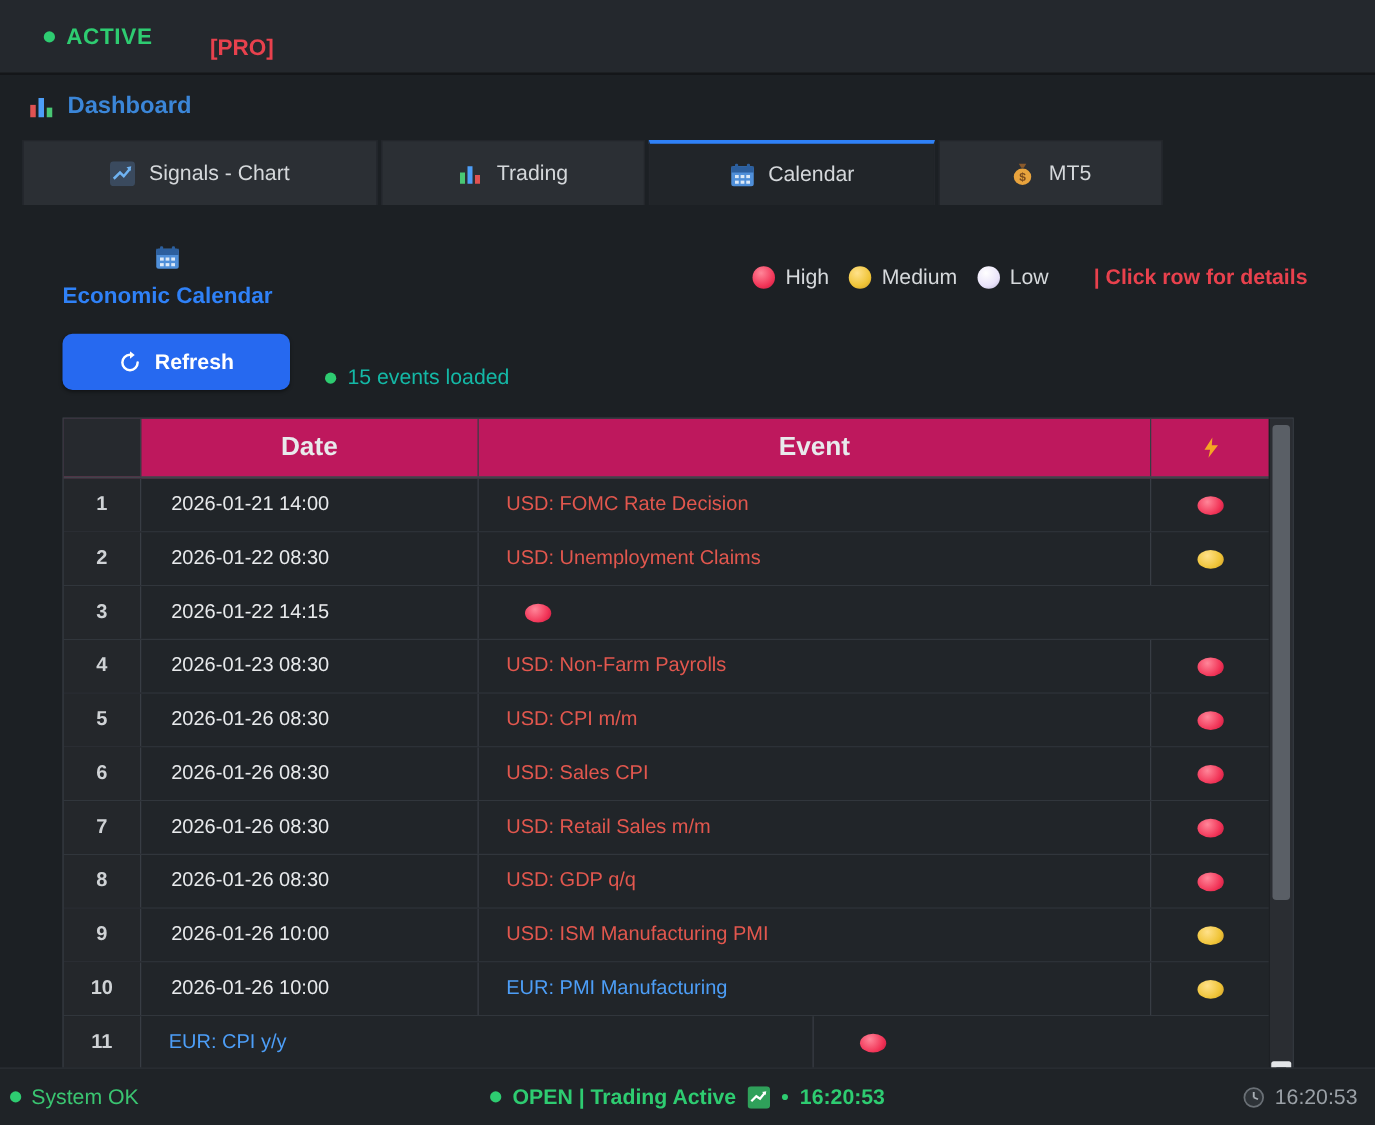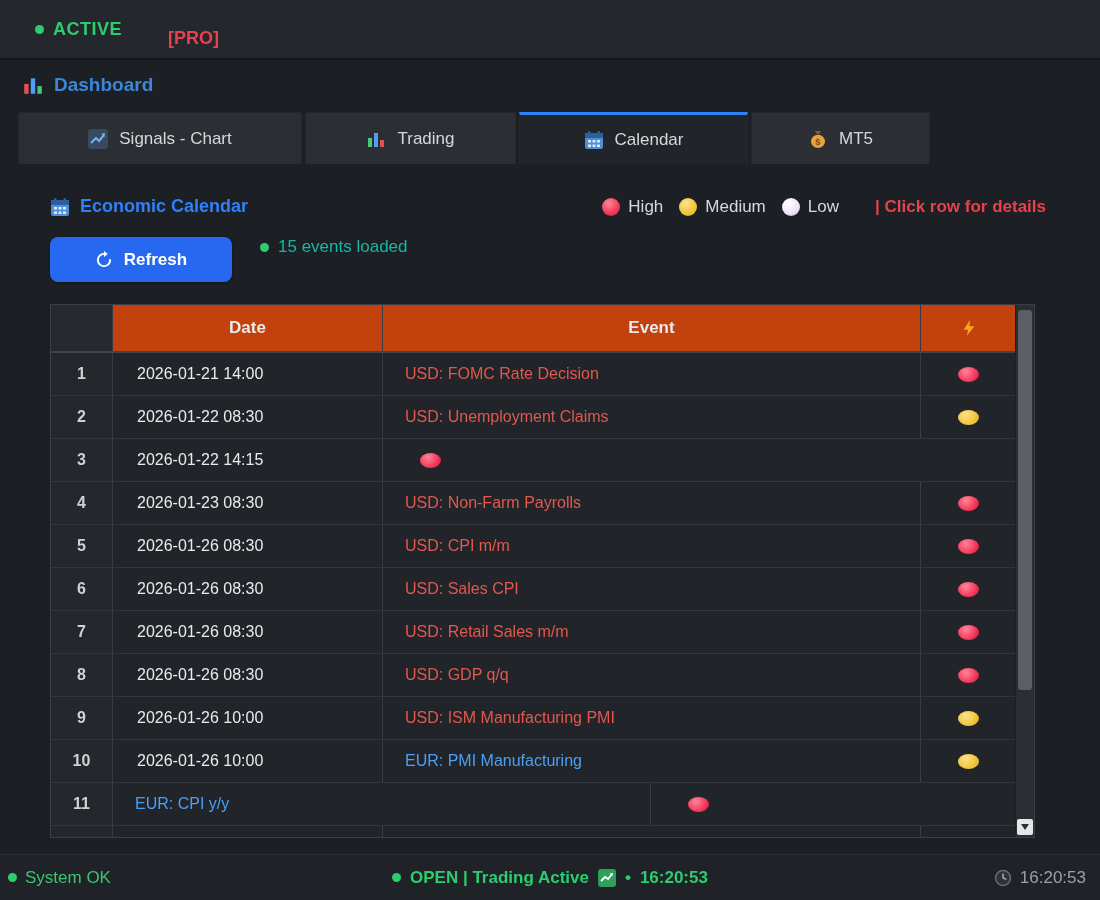--- a/index.html
+++ b/index.html
@@ -33,49 +33,49 @@
   .tab {
     height:52px; background:#2b2f34; display:flex; align-items:center; justify-content:center;
     gap:11px; font-size:17px; color:#d5d8db; border:1px solid #23262b; border-bottom:none;
   }
   .tab svg { width:20px; height:20px; }
   .tab.t0 { width:284px; } .tab.t1 { width:211px; } .tab.t2 { width:229px; } .tab.t3 { width:179px; }
   .tab.active { background:#212529; border-top:3px solid #2f81f7; }
 
   
   .cal-header { margin:32px 36px 0 32px; display:flex; align-items:center; justify-content:space-between; }
-  .cal-title { display:flex; align-items:center; gap:10px; color:#2f81f7; font-weight:700; font-size:18px; }
+  .cal-title { display:flex; align-items:center; gap:10px; color:#2f81f7; font-weight:700; font-size:18px;flex-direction:column; }
   .cal-title svg { width:20px; height:20px; }
   .legend { display:flex; align-items:center; gap:16px; font-size:17px; color:#d6d9dc; }
   .legend-item { display:flex; align-items:center; gap:8px; }
   .legend .hint { color:#e8414d; font-weight:700; margin-left:20px; }
 
   
   .dot { width:21px; height:15px; border-radius:50%; display:inline-block; }
   .dot-high   { background:radial-gradient(circle at 38% 30%, #ff8699, #f23558 62%, #c2163c); }
   .dot-medium { background:radial-gradient(circle at 38% 30%, #ffe18a, #f0c437 62%, #c9992a); }
   .dot-low    { background:radial-gradient(circle at 38% 30%, #ffffff, #e9e3fa 62%, #b9b2d2); }
   .legend .dot { width:18px; height:18px; }
 
   
-  .toolbar { margin:20px 0 0 32px; display:flex; align-items:flex-start; gap:28px; }
+  .toolbar { margin:20px 0 0 32px; display:flex; align-items:flex-end; gap:28px; }
   .refresh-btn {
     width:182px; height:45px; background:#2669f0; border:none; border-radius:8px;
     color:#fff; font-weight:700; font-size:17px; display:flex; align-items:center; justify-content:center;
     gap:11px; font-family:inherit; box-shadow:0 1px 3px rgba(0,0,0,.4);
   }
   .refresh-btn svg { width:18px; height:18px; }
   .events-loaded { color:#14b8a6; font-size:17px; display:flex; align-items:center; gap:9px; }
 
   
   .table-wrap { margin:22px 0 0 32px; width:985px; height:534px; position:relative;
     border:1px solid #3a3f46; background:#212529; overflow:hidden; }
   .tbl { width:965px; }
-  .thead { display:flex; height:48px; background:#c2410c; border-bottom:2px solid #3f444b;
-    font-weight:700; font-size:17px; color:#e8eaec; align-items:center; }
+  .thead { display:flex; height:48px; background:#be185d; border-bottom:2px solid #3f444b;
+    font-weight:700; font-size:21px; color:#e8eaec; align-items:center; }
   .trow { display:flex; height:43px; align-items:center; border-bottom:1px solid #31363c;
     font-size:16px; background:#212529; }
   .c-num    { width:62px;  text-align:center; border-right:1px solid #383d44; align-self:stretch;
               display:flex; align-items:center; justify-content:center; font-weight:700; color:#cfd2d5; background:#24272b;}
   .c-date   { width:270px; border-right:1px solid #383d44; align-self:stretch;
               display:flex; align-items:center; padding-left:24px; color:#e8eaec; }
   .c-event  { width:538px; border-right:1px solid #383d44; align-self:stretch;
               display:flex; align-items:center; padding-left:22px; }
   .c-impact { width:95px; display:flex; align-items:center; justify-content:center; align-self:stretch;}
   .thead .c-num { background:#26292e; }

